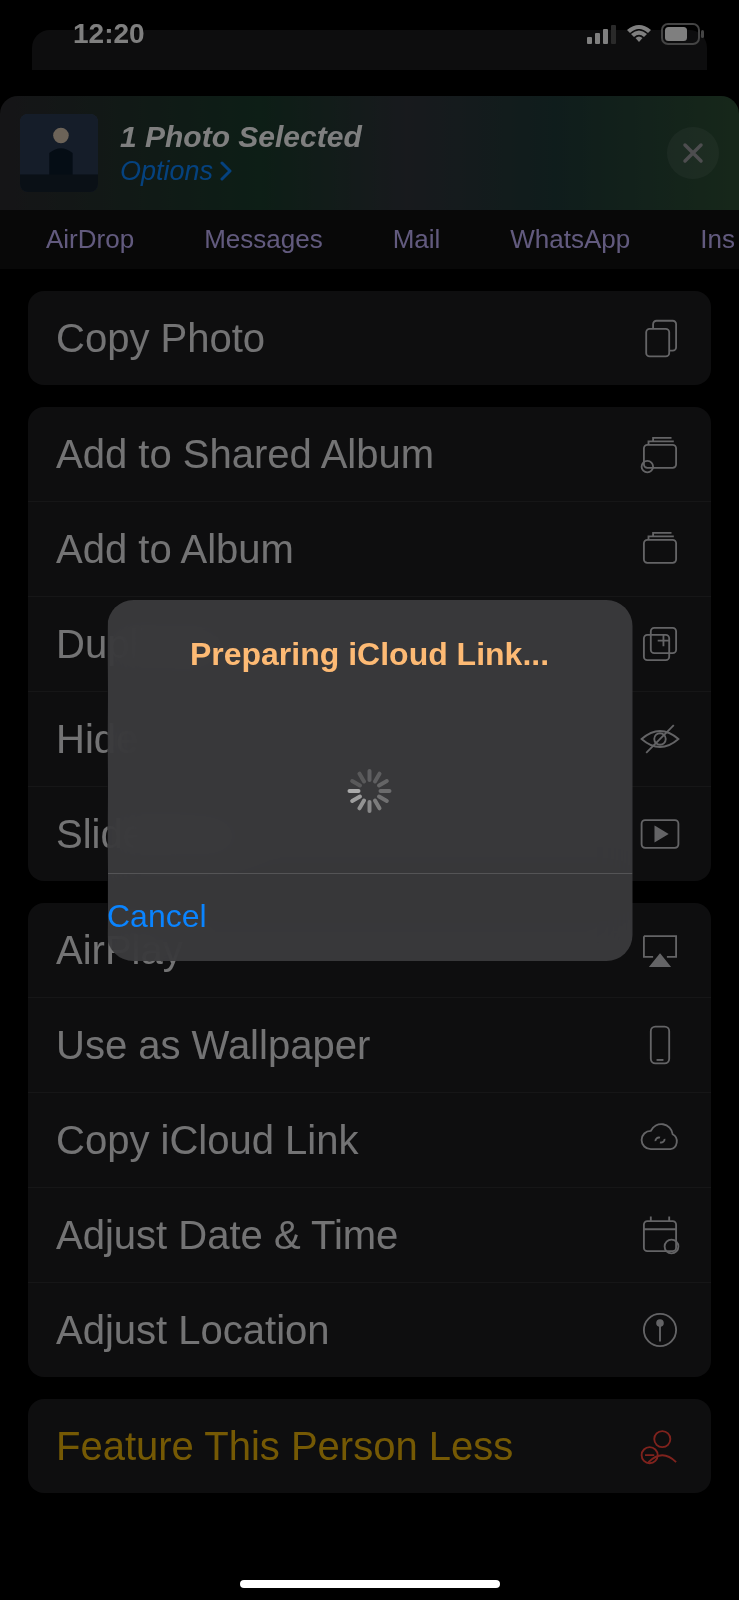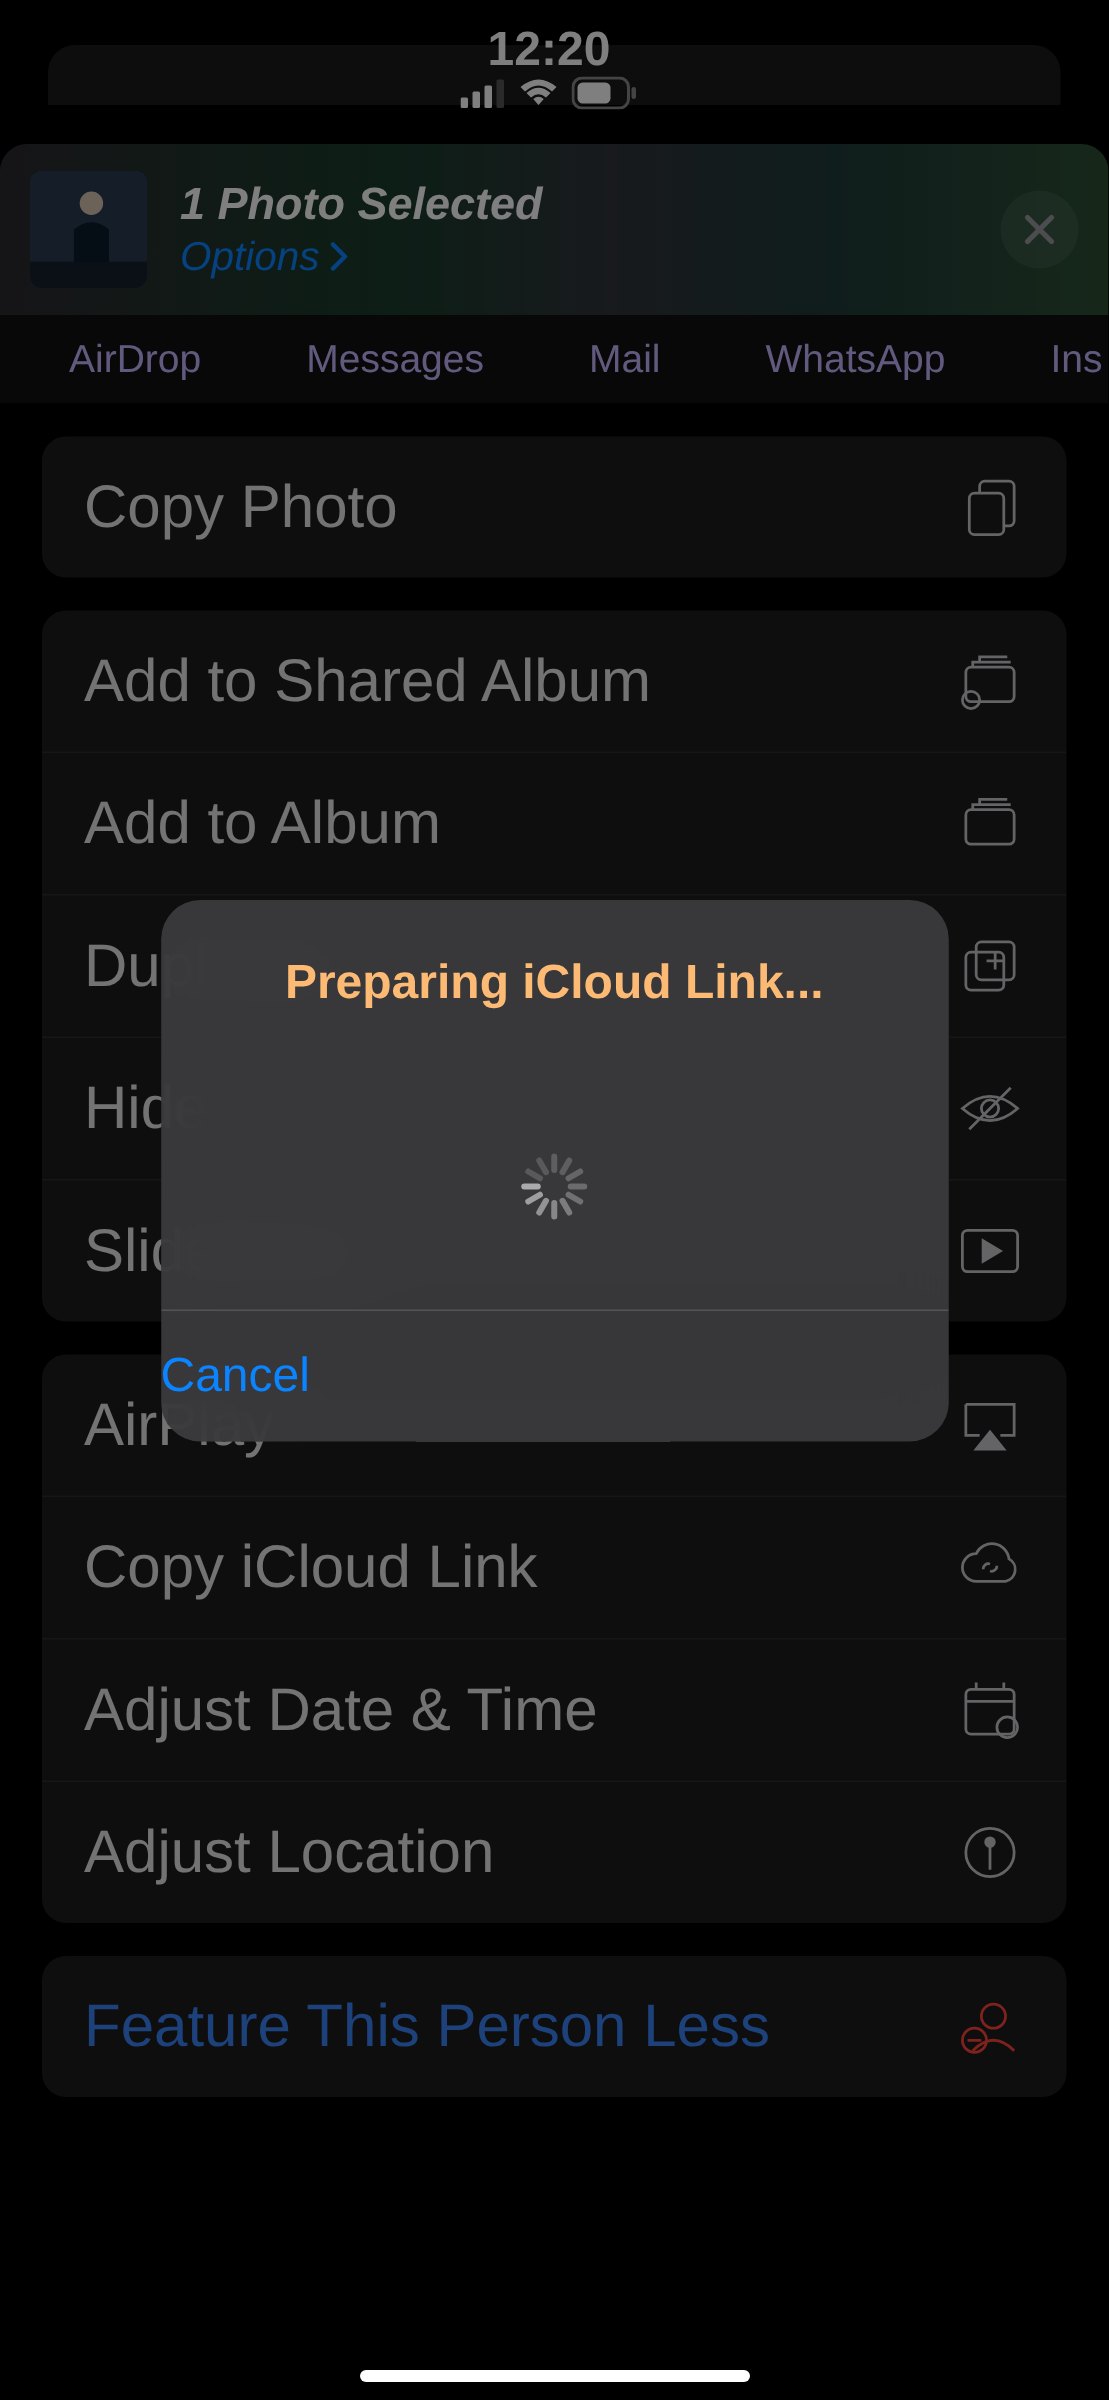--- a/index.html
+++ b/index.html
@@ -1,36 +1,36 @@
 <!DOCTYPE html>
 <html><head>
   <meta charset="utf-8">
   <style>
     * { margin: 0; padding: 0; box-sizing: border-box; }
     body { width: 739px; height: 1600px; background: #000; font-family: -apple-system, BlinkMacSystemFont, "Helvetica Neue", sans-serif; overflow: hidden; position: relative; color: #fff; }
     .dim-overlay { position: absolute; inset: 0; background: rgb(0 0 0 / .5); z-index: 5; pointer-events: none; }
-    .status-bar { height: 54px; display: flex; align-items: center; justify-content: space-between; padding: 14px 34px 0 27px; font-size: 32px; font-weight: 600; position: relative; z-index: 2; flex-direction: column; }
+    .status-bar { height: 54px; display: flex; align-items: center; justify-content: space-between; padding: 14px 34px 0 73px; font-size: 28px; font-weight: 600; position: relative; z-index: 2; }
     .status-icons { display: flex; align-items: center; gap: 8px; }
     .sheet { position: absolute; top: 60px; left: 0; right: 0; bottom: 0; border-radius: 18px 18px 0 0; overflow: hidden; z-index: 2; }
     .sheet-bg-layer { position: absolute; top: 30px; left: 32px; right: 32px; height: 40px; background: #1b1b1d; border-radius: 18px 18px 0 0; z-index: 1; }
     .sheet-header { background: linear-gradient(90deg,#2b2a2e,#1a3c2c 35%,#30343b 55%,#1f3a38 75%,#2d4f34); padding: 18px 20px 18px 20px; display: flex; align-items: center; gap: 22px; position: relative; border-radius: 18px 18px 0 0; margin-top: 36px; }
     .thumb { width: 78px; height: 78px; border-radius: 8px; background: linear-gradient(#3a4a6a,#222a34); display: flex; align-items: center; justify-content: center; overflow: hidden; }
     .thumb svg { width: 100%; height: 100%; }
     .header-text { flex: 1; font-style: italic; }
     .header-title { font-size: 30px; font-weight: 600; color: #fff; }
     .header-options { font-size: 27px; color: #0a84ff; display: flex; align-items: center; gap: 6px; margin-top: 2px; }
     .close-btn { width: 52px; height: 52px; border-radius: 50%; background: rgb(255 255 255 / .08); display: flex; align-items: center; justify-content: center; }
     .share-row { display: flex; gap: 70px; padding: 14px 46px; font-size: 26px; color: #c4b5fd; background: #101010; }
     .share-row > div { white-space: nowrap; }
     .share-row .last { margin-left: auto; margin-right: -40px; }
     .actions { padding: 22px 28px 0; background: #000; }
     .action-group { background: #1c1c1e; border-radius: 16px; margin-bottom: 22px; overflow: hidden; }
     .action-row { display: flex; align-items: center; justify-content: space-between; padding: 24px 28px 24px 28px; font-size: 40px; color: #e6e6e8; border-bottom: 1px solid #2c2c2e; }
     .action-row:last-child { border-bottom: none; }
-    .action-row.destructive { color: #3b82f6; }
+    .action-row.destructive { color: #eab308; }
     .action-icon { width: 46px; height: 46px; display: flex; align-items: center; justify-content: center; }
     .action-icon svg { stroke: #c8c8cc; fill: none; stroke-width: 1.6; }
     .destructive .action-icon svg { stroke: #ff453a; }
     .modal { position: absolute; top: 600px; left: 50%; transform: translateX(-50%); width: 525px; background: rgb(60 60 62 / .92); backdrop-filter: blur(20px); border-radius: 26px; z-index: 10; overflow: hidden; }
     .modal-title { font-size: 32px; font-weight: 600; color: #fdba74; text-align: center; padding: 36px 24px 10px; }
     .spinner { width: 44px; height: 44px; margin: 86px auto 60px; position: relative; }
     .spinner span { position: absolute; left: 50%; top: 50%; width: 4px; height: 13px; margin-left: -2px; margin-top: -22px; background: #aaa; border-radius: 2px; transform-origin: 2px 22px; }
     .modal-sep { height: 1px; background: rgb(255 255 255 / .15); }
     .modal-cancel { text-align: left; font-size: 32px; color: #0a84ff; padding: 24px 0 26px; font-weight: 500; }
     .home-indicator { position: absolute; bottom: 12px; left: 50%; transform: translateX(-50%); width: 260px; height: 8px; border-radius: 4px; background: #fff; z-index: 20; }
@@ -162,20 +162,29 @@
       <div class="action-row">
         <span>AirPlay</span>
         <span class="action-icon">
             <svg viewBox="0 0 40 40">
               <path d="M6 8 h28 v18 h-8 M14 26 h-8 V8"></path>
               <path d="M20 24 L28 34 H12 Z" fill="#c8c8cc"></path>
             </svg>
           </span>
       </div>
       <div class="action-row">
+        <span>Use as Wallpaper</span>
+        <span class="action-icon">
+            <svg viewBox="0 0 40 40">
+              <rect x="12" y="4" width="16" height="32" rx="4"></rect>
+              <path d="M17 33 h6"></path>
+            </svg>
+          </span>
+      </div>
+      <div class="action-row">
         <span>Copy iCloud Link</span>
         <span class="action-icon">
             <svg viewBox="0 0 40 40">
               <path d="M12 28 a8 8 0 0 1 0 -16 a10 10 0 0 1 19 3 a7 7 0 0 1 -2 13 Z"></path>
               <path d="M16 21 a3 3 0 0 1 4 -3 M24 19 a3 3 0 0 1 -4 3"></path>
             </svg>
           </span>
       </div>
       <div class="action-row">
         <span>Adjust Date &amp; Time</span>

